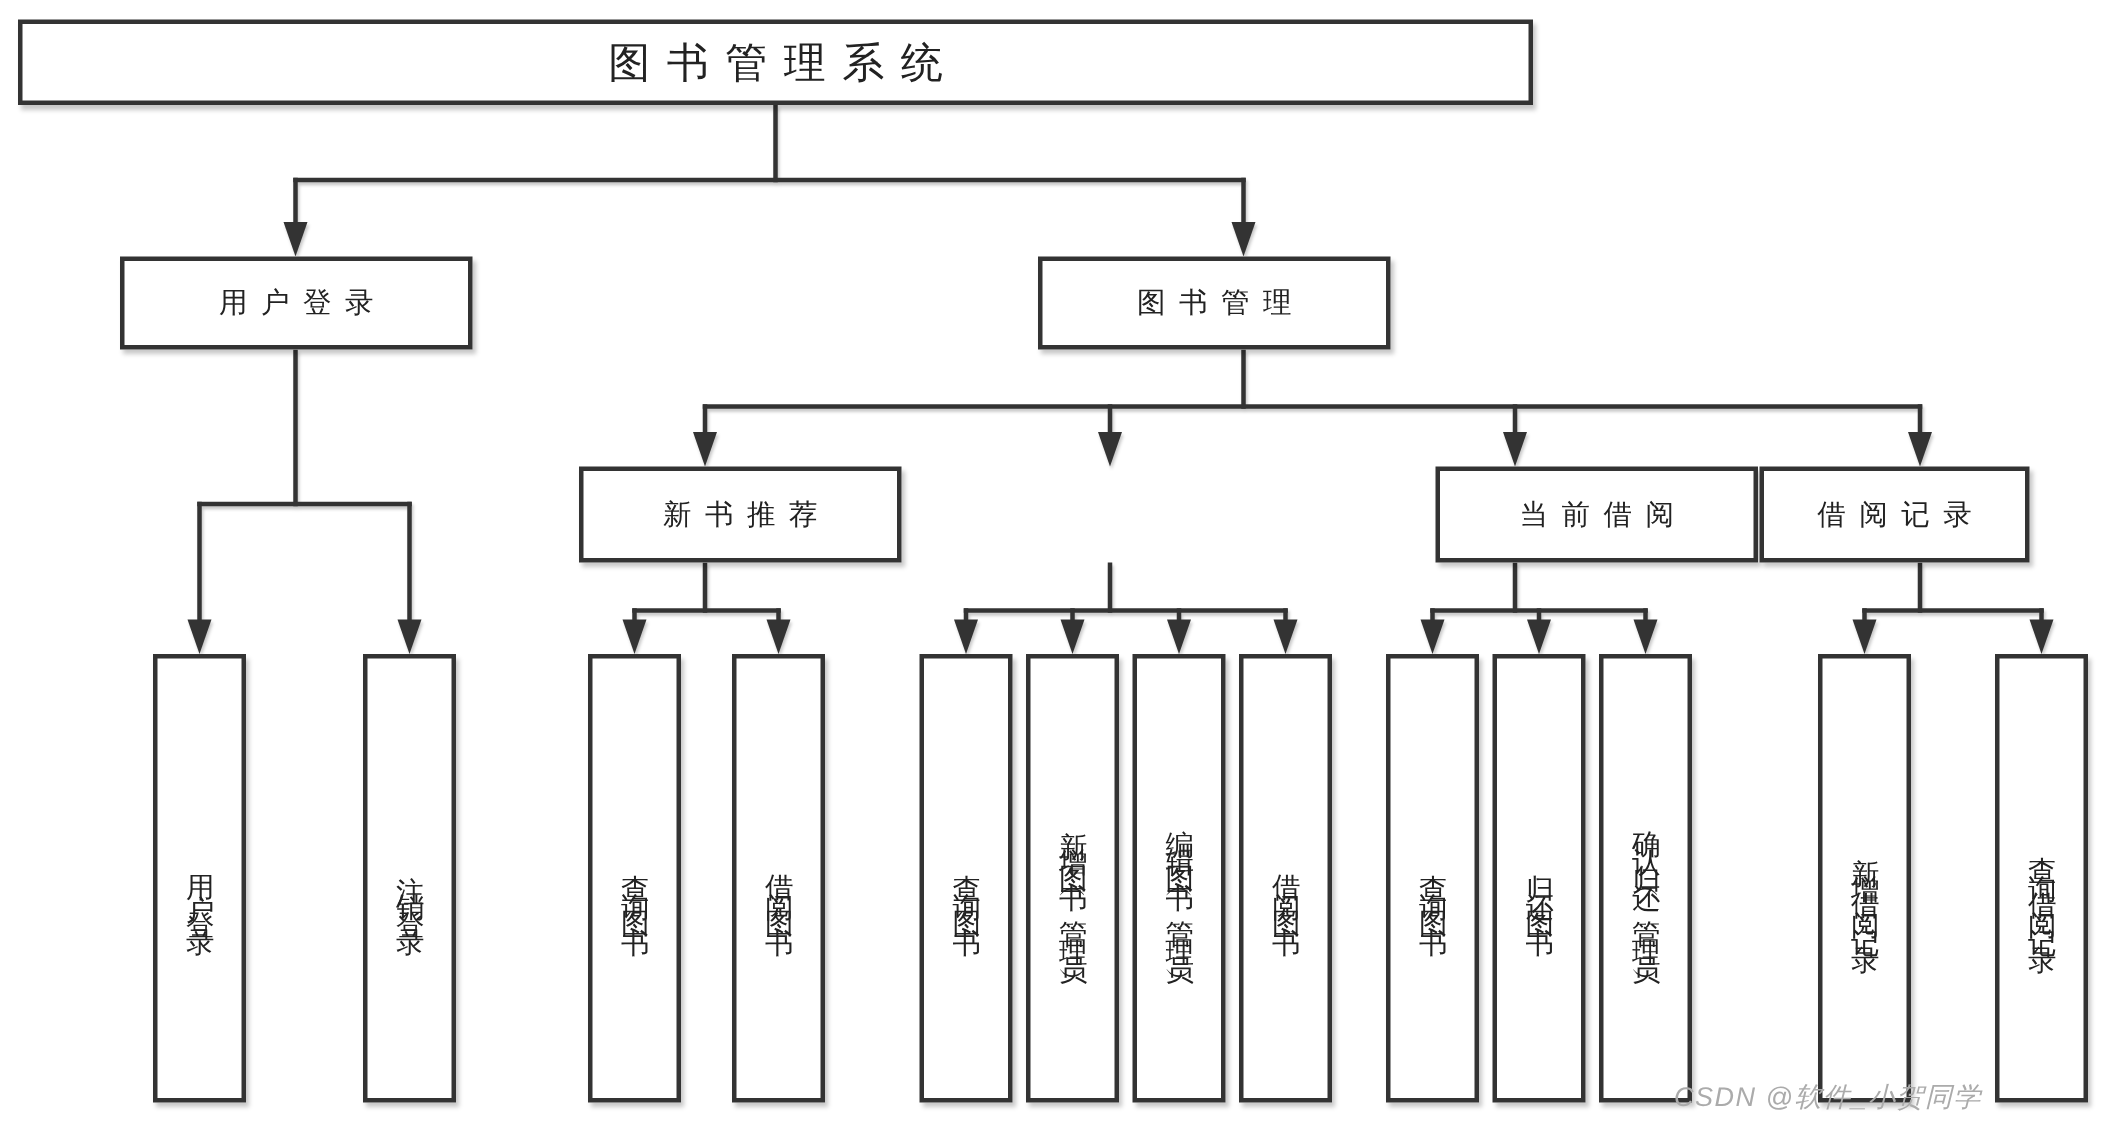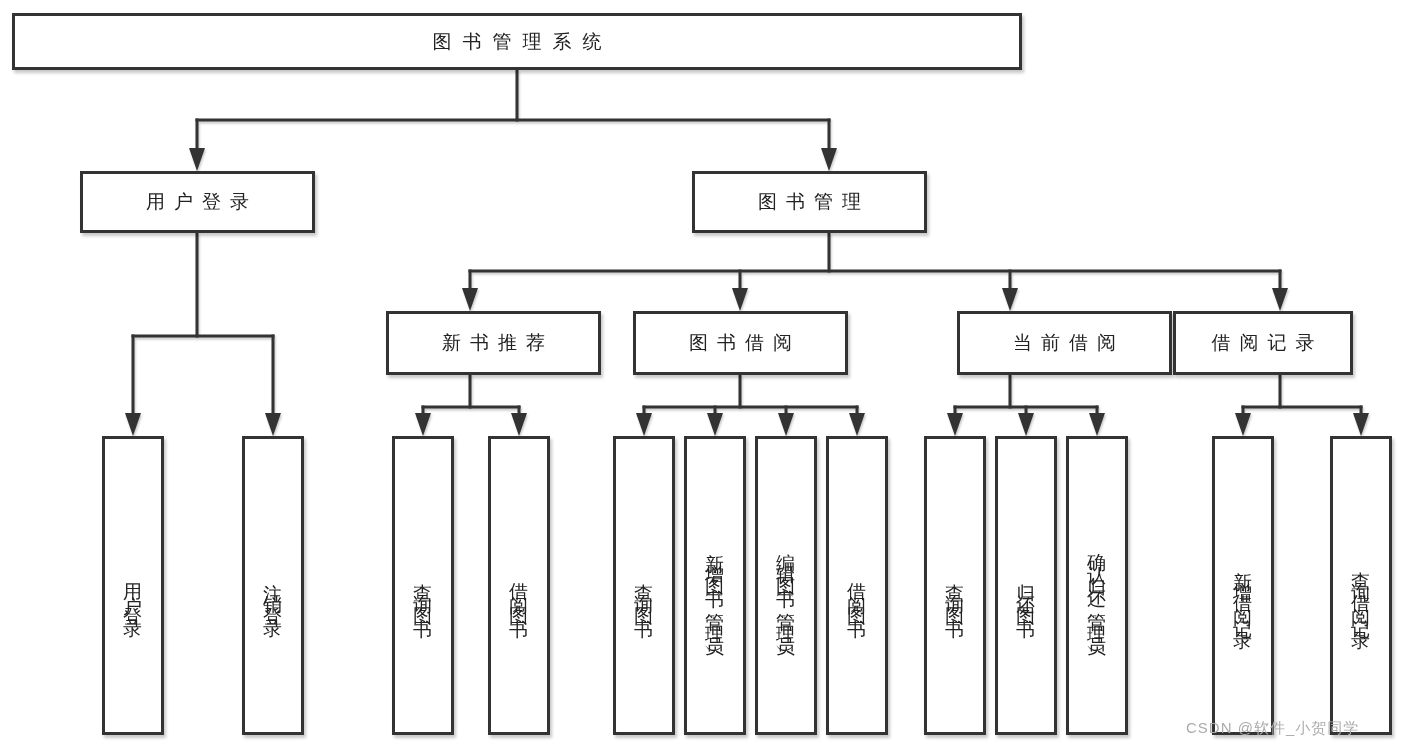--- a/index.html
+++ b/index.html
@@ -26,31 +26,32 @@
     border:3px solid var(--line);
     background:#fff;z-index:1;
     display:flex;align-items:center;justify-content:center;
     box-shadow:2px 3px 3px rgba(0,0,0,0.22);
   }
   .hlabel{
     font-size:19px;color:var(--text);
     letter-spacing:9px;margin-right:-9px;
     white-space:nowrap;
   }
-  .root .hlabel{font-size:19px;letter-spacing:11px;margin-right:-11px;}
+  .root .hlabel{font-size:28px;letter-spacing:11px;margin-right:-11px;}
   .vlabel{
     writing-mode:vertical-rl;text-orientation:mixed;
     font-size:19px;color:var(--text);
     letter-spacing:12px;margin-bottom:-12px;
     line-height:1;white-space:nowrap;
   }
   #watermark{
-    position:absolute;left:1186px;top:719px;z-index:2;
-    font-size:15px;color:var(--wm);letter-spacing:1px;
+    position:absolute;left:1116px;top:719px;z-index:2;
+    font-size:18px;color:var(--wm);letter-spacing:1px;
     white-space:nowrap;
+    font-style:italic;
   }
 </style>
 </head>
 <body>
 
 <div id="canvas">
 
   <svg id="wires" width="1405" height="747" viewBox="0 0 1405 747" aria-hidden="true">
 
     <g>
@@ -134,23 +135,20 @@
   <div class="box" style="left:80px;top:171px;width:235px;height:62px;">
     <span class="hlabel">用户登录</span>
   </div>
   <div class="box" style="left:672px;top:171px;width:235px;height:62px;margin-left:20px;">
     <span class="hlabel">图书管理</span>
   </div>
 
   <div class="box" style="left:347px;top:311px;width:215px;height:64px;margin-left:39px;">
     <span class="hlabel">新书推荐</span>
   </div>
-  <div class="box" style="left:633px;top:311px;width:215px;height:64px;">
-    <span class="hlabel">图书借阅</span>
-  </div>
   <div class="box" style="left:957px;top:311px;width:215px;height:64px;">
     <span class="hlabel">当前借阅</span>
   </div>
   <div class="box" style="left:1173px;top:311px;width:180px;height:64px;">
     <span class="hlabel">借阅记录</span>
   </div>
 
   <div class="box" style="left:102px;top:436px;width:62px;height:299px;">
     <span class="vlabel">用户登录</span>
   </div>

